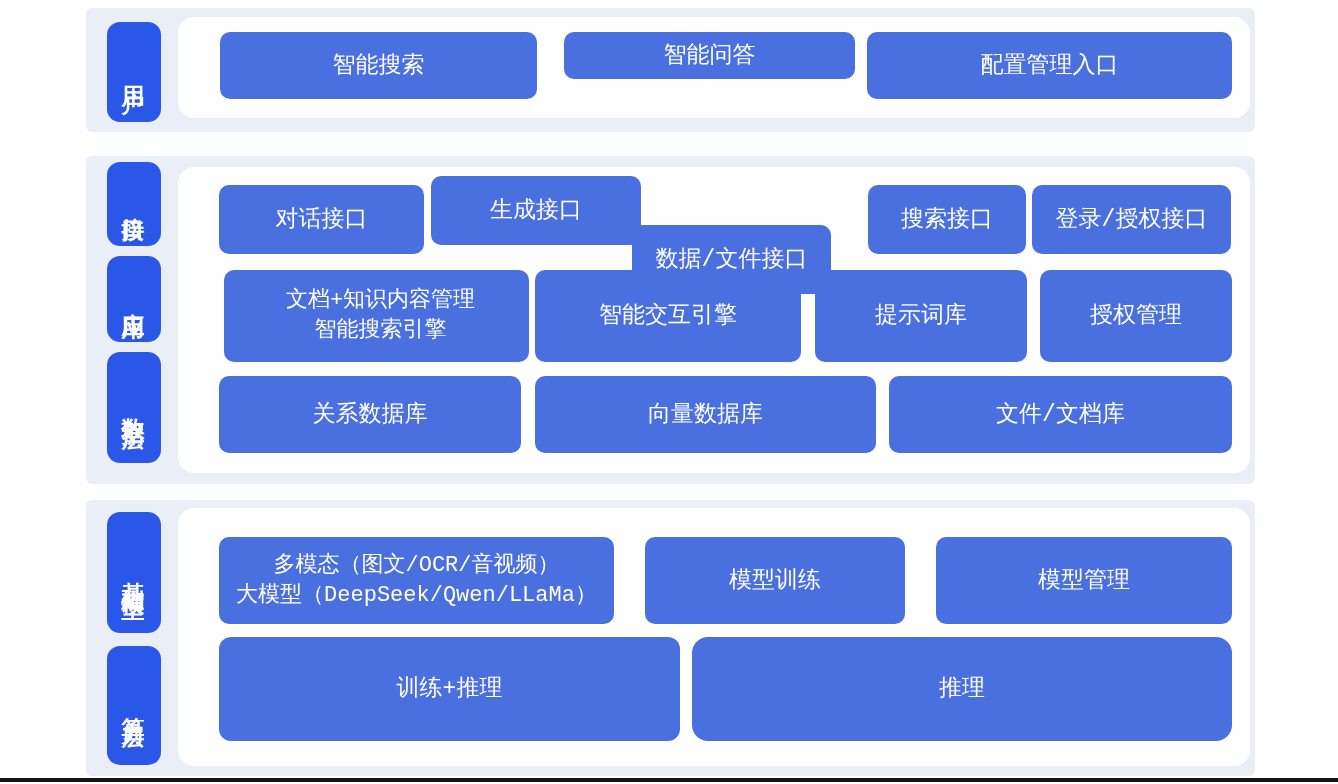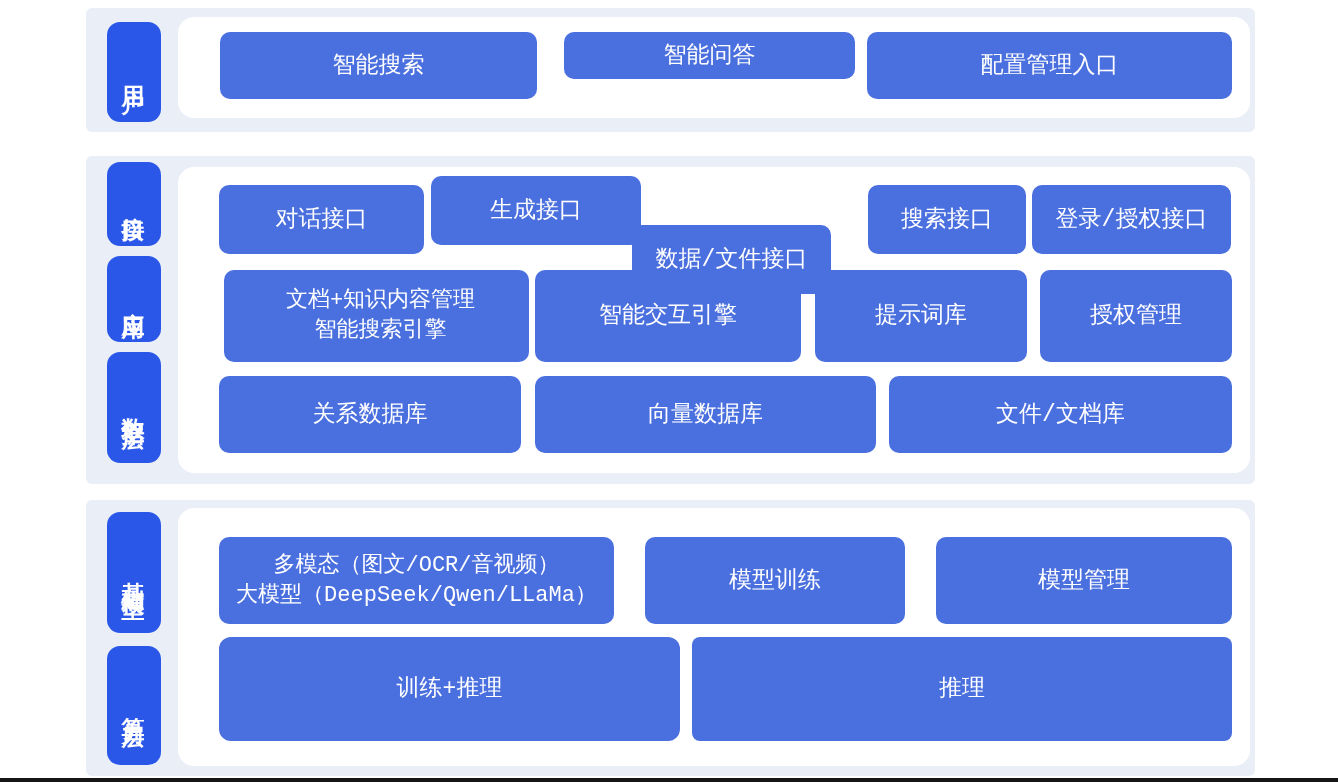--- a/index.html
+++ b/index.html
@@ -100,21 +100,21 @@
   .b-vdb      { left: 535px; top: 376px; width: 341px; height: 77px; }
   .b-filedb   { left: 889px; top: 376px; width: 343px; height: 77px; }
 
   
   .b-multi    { left: 219px; top: 537px; width: 395px; height: 87px; font-size: 22px; }
   .b-train    { left: 645px; top: 537px; width: 260px; height: 87px; }
   .b-mgmt     { left: 936px; top: 537px; width: 296px; height: 87px; }
 
   
   .b-traininf { left: 219px; top: 637px; width: 461px; height: 104px; border-radius: 12px; }
-  .b-inf      { left: 692px; top: 637px; width: 540px; height: 104px; border-radius: 8px; }
+  .b-inf      { left: 692px; top: 637px; width: 540px; height: 104px; border-radius: 16px; }
 
   .bottom-line {
     position: absolute;
     left: 0;
     top: 778px;
     width: 1338px;
     height: 4px;
     background: #161616;
   }
 </style>

